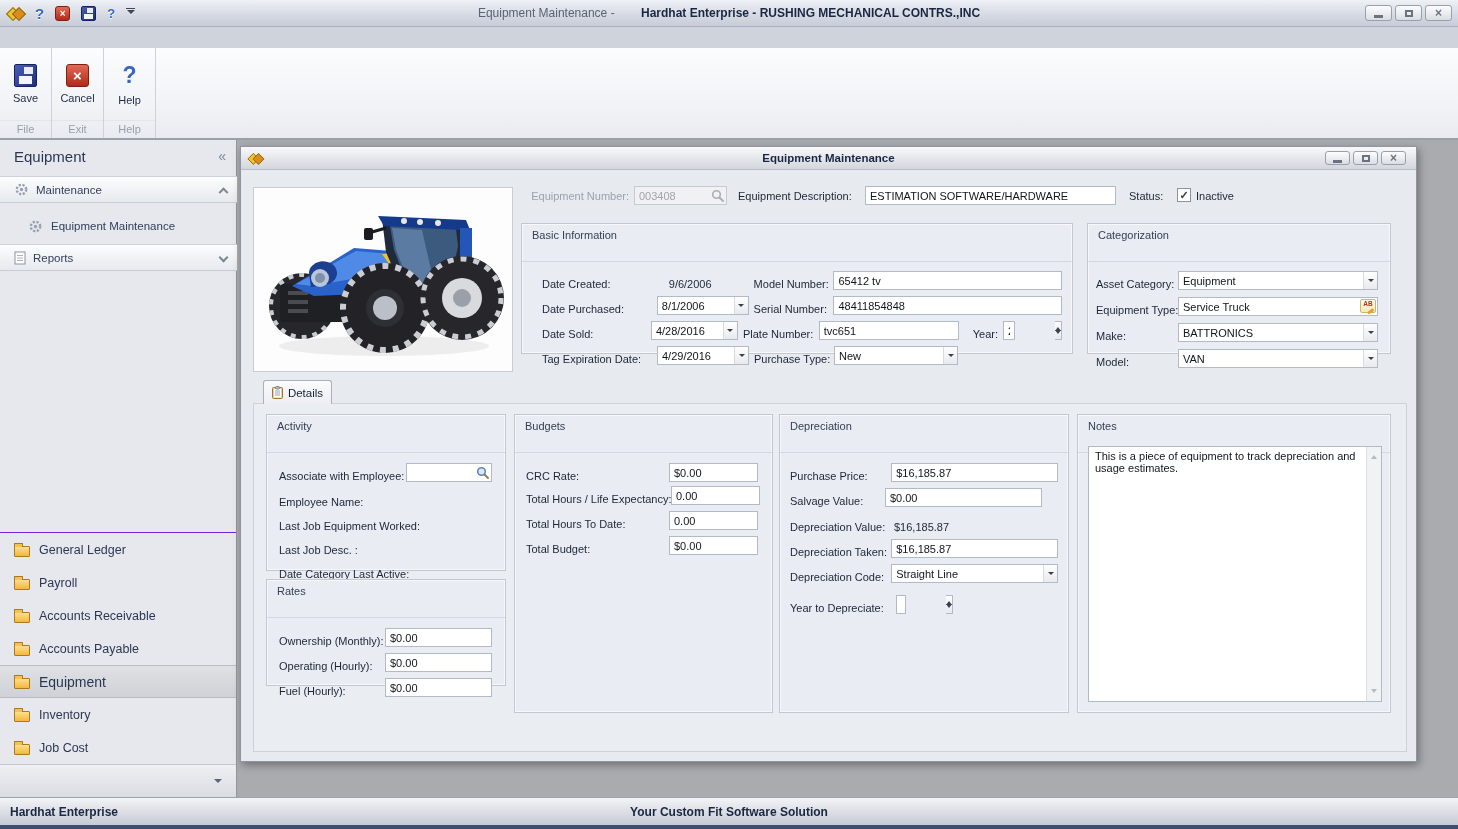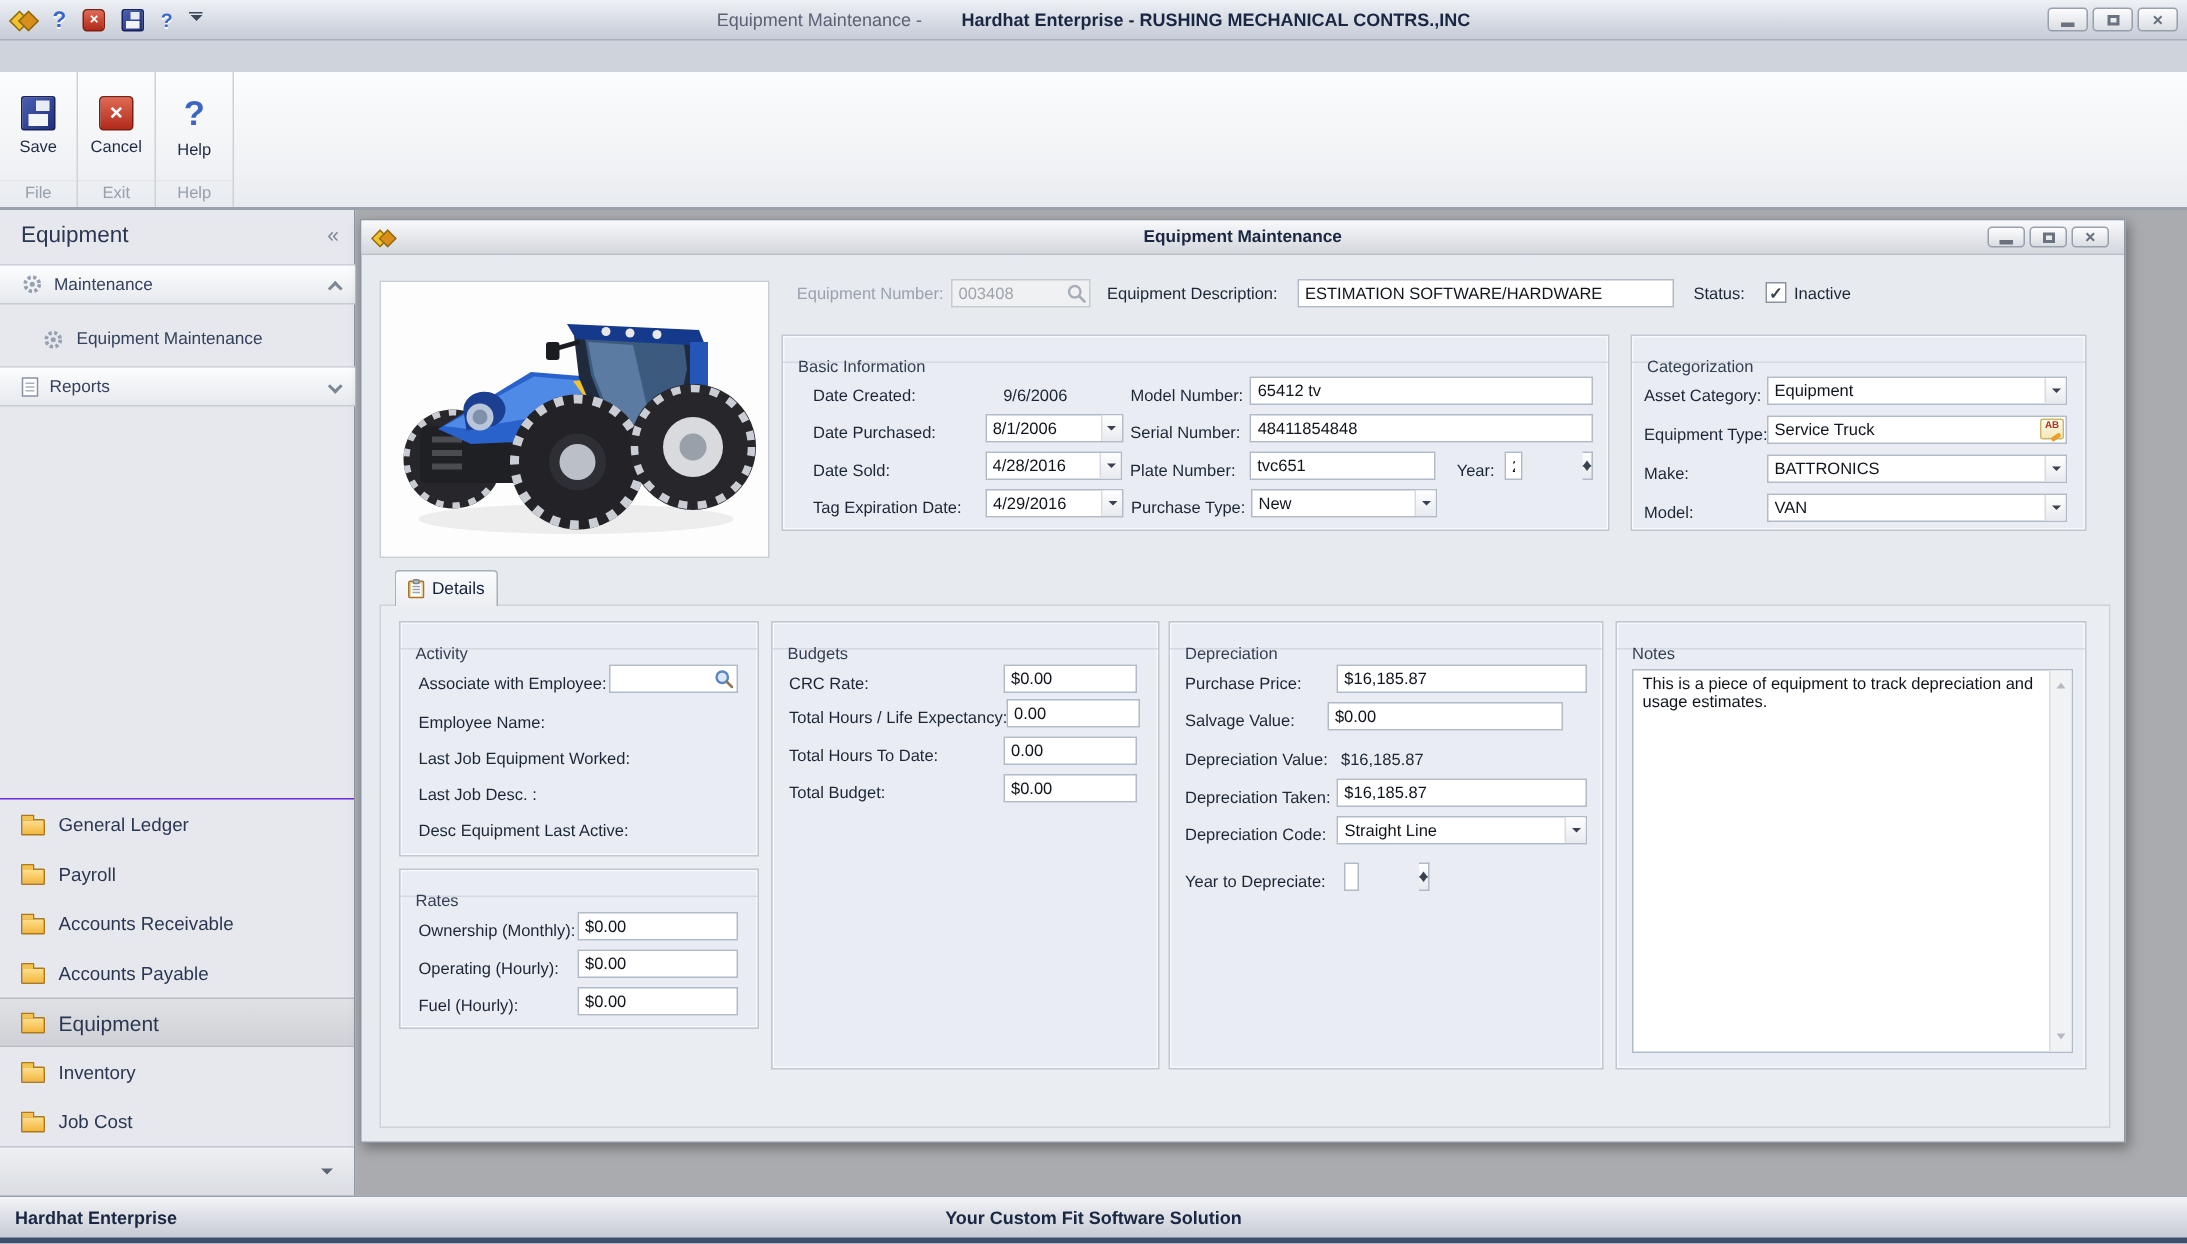--- a/index.html
+++ b/index.html
@@ -108,21 +108,21 @@
   .spin-ud { width:13px; border:1px solid #b2bac8; border-left:none; background:linear-gradient(#fefefe,#e7eaee); display:flex; flex-direction:column; align-items:center; justify-content:space-evenly; }
   .tri-up-s { width:0; height:0; border:3px solid transparent; border-bottom:4px solid #39414e; margin-bottom:-1px; }
   .tri-dn-s { width:0; height:0; border:3px solid transparent; border-top:4px solid #39414e; margin-top:-1px; }
   .mag { position:absolute; right:3px; top:3px; }
   .cb { display:inline-flex; width:14px; height:14px; border:1px solid #8a93a0; background:#fff; align-items:center; justify-content:center; font-size:11px; font-weight:bold; color:#39424f; }
   .editbtn { position:absolute; right:2px; top:2px; width:16px; height:14px; background:linear-gradient(#fffbe8,#f4e8b8); border:1px solid #cbb86a; border-radius:2px; font-size:6.5px; font-weight:bold; color:#b23020; display:flex; align-items:flex-start; justify-content:center; }
   .editbtn::after { content:""; position:absolute; right:1px; bottom:0; width:7px; height:2.5px; background:#e8a02a; transform:rotate(-35deg); border-radius:1px; }
 
   
   .panel { position:absolute; background:#e9ecf2; border:1px solid #c2c7d1; box-shadow:inset 0 0 0 1px #f6f8fb; }
-  .pcap { height:18px; padding:15px 10px 0; color:#333f54; border-bottom:1px solid #d4d8e0; }
+  .pcap { height:38px; padding:5px 10px 0; color:#333f54; border-bottom:1px solid #d4d8e0; }
   .prow { display:flex; align-items:flex-end; height:20px; }
 
   #tabzone { position:absolute; left:12px; top:256px; width:1154px; height:349px; background:#eaedf2; border:1px solid #ced3db; }
   #tab-details { position:absolute; left:22px; top:233px; width:69px; height:24px; background:linear-gradient(#fafbfc,#eceef3);
     border:1px solid #aab0bc; border-bottom:none; border-radius:3px 3px 0 0; display:flex; align-items:center; justify-content:center; gap:5px; font-size:11.5px; color:#14203a; z-index:2; }
 
   
   #notes-wrap { position:absolute; left:10px; top:31px; width:294px; height:256px; }
   #notes-text { width:100%; height:100%; resize:none; border:1px solid #b2bac8; background:#fff; font:11px "Liberation Sans",sans-serif; padding:3px 20px 3px 6px; color:#10151c; overflow:hidden; }
   .sbv { position:absolute; right:1px; top:1px; bottom:1px; width:15px; background:#f1f2f4; border-left:1px solid #dadde2; }
@@ -366,21 +366,21 @@
         </div>
         <div class="prow" style="margin:5px 10px 0 20px">
           <span class="lbl" style="width:115px">Date Sold:</span>
           <span class="combo" style="width:92px">
             <input class="txt" readonly="" value="4/28/2016" style="">
             <span class="dd">
                 <i class="tri-dn"></i>
               </span>
           </span>
           <span class="lbl" style="width:80px;margin-left:5px">Plate Number:</span>
-          <input class="txt" style="width: 124px;" value="tvc651">
+          <input class="txt" style="width: 140px;" value="tvc651">
           <span class="lbl" style="margin-left:14px;width:32px">Year:</span>
           <span class="spin" style="width:59px">
             <input class="txt" value="2006" style="">
             <span class="spin-ud">
                 <span class="tri-up-s"></span>
                 <span class="tri-dn-s"></span>
               </span>
           </span>
         </div>
         <div class="prow" style="margin:5px 10px 0 20px">
@@ -470,21 +470,21 @@
         </div>
         <div class="prow" style="margin:4px 13px 0 12px">
           <span class="lbl">Last Job Equipment Worked:</span>
           <span class="lbl"></span>
         </div>
         <div class="prow" style="margin:4px 13px 0 12px">
           <span class="lbl">Last Job Desc. :</span>
           <span class="lbl"></span>
         </div>
         <div class="prow" style="margin:4px 13px 0 12px">
-          <span class="lbl">Desc Equipment Last Active:</span>
+          <span class="lbl">Date Category Last Active:</span>
           <span class="lbl"></span>
         </div>
       </div>
 
       <div class="panel" style="left:25px;top:432px;width:240px;height:107px">
         <div class="pcap">Rates</div>
         <div class="prow" style="margin:9px 13px 0 12px">
           <span class="lbl" style="width:108px">Ownership (Monthly):</span>
           <input class="txt" style="width: 107px;" value="$0.00">
         </div>

